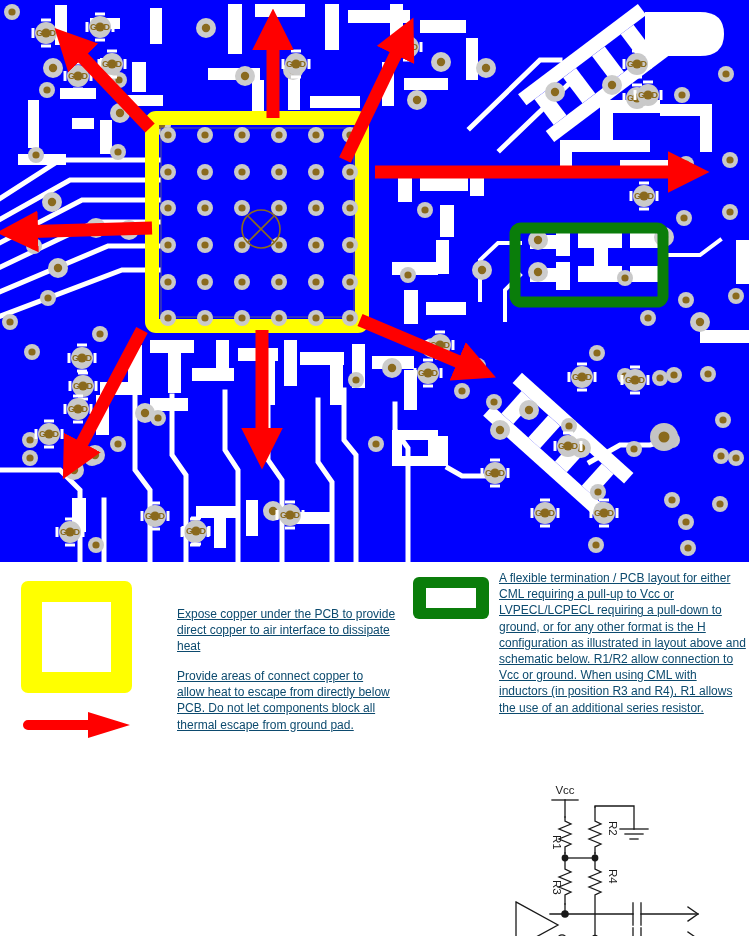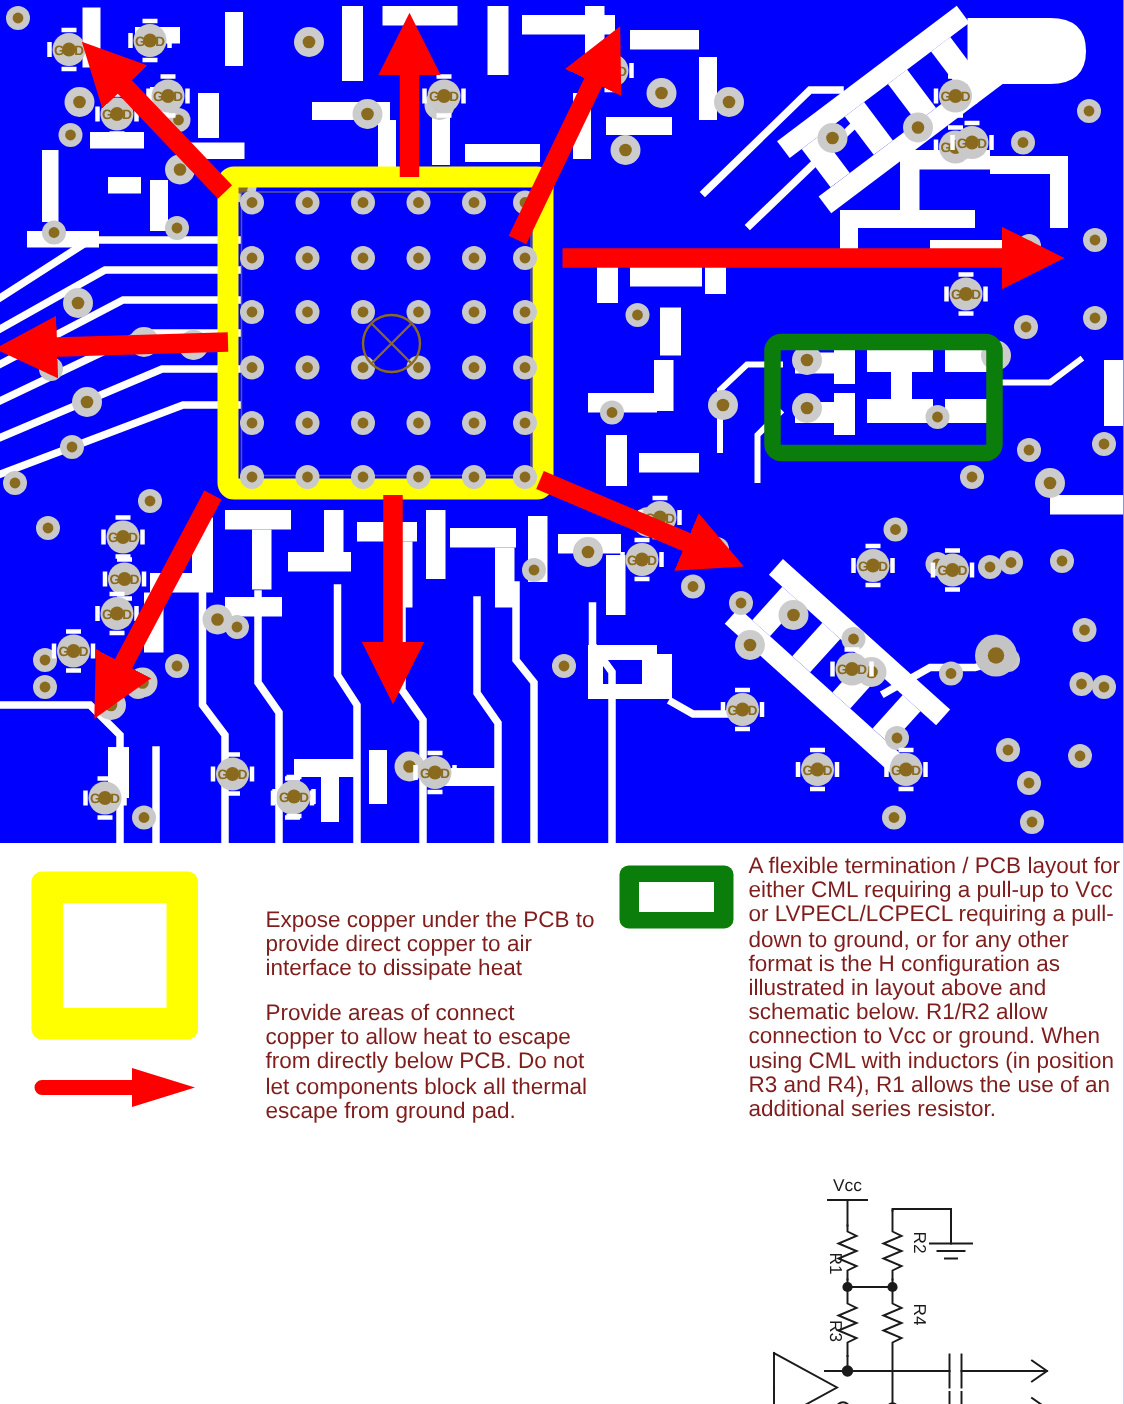--- a/index.html
+++ b/index.html
@@ -63,24 +63,25 @@
 
   .arrow-swatch {
     position: absolute;
     left: 20px; top: 710px;
     width: 115px; height: 30px;
   }
 
   .note {
     position: absolute;
     font-family: "Liberation Sans", sans-serif;
-    font-size: 15px;
+    font-size: 12px;
     line-height: 16.2px;
-    color: #7f1d1d;
+    color: #0c4a6e;
     white-space: pre-line;
+    text-decoration: underline;
   }
   #note-yellow { left: 177px; top: 606px; width: 225px; }
   #note-arrow  { left: 177px; top: 668px; width: 215px; }
   #note-green  { left: 499px; top: 570px; width: 248px; }
 
   
   #schematic {
     position: absolute;
     left: 490px; top: 777px;
     width: 259px; height: 176px;

